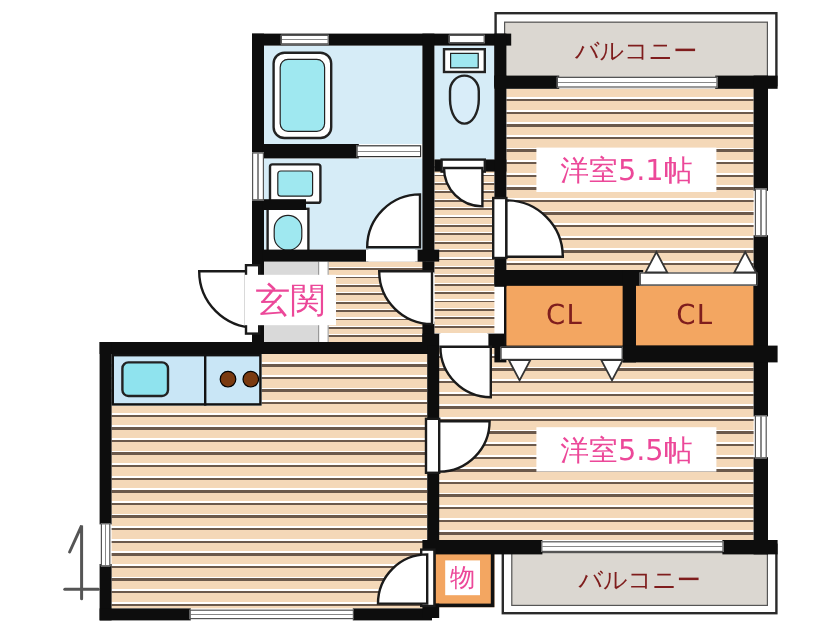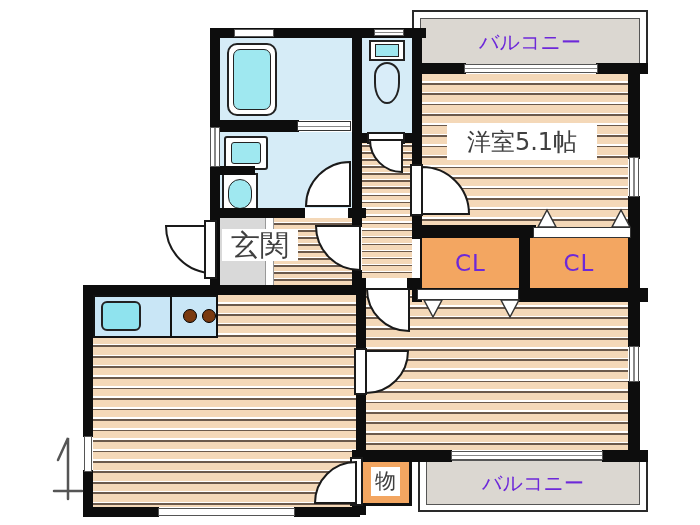--- a/index.html
+++ b/index.html
@@ -9,23 +9,23 @@
   .abs{position:absolute;display:block;}
   .w{position:absolute;background:#0d0d0d;}
   .wood10{background:repeating-linear-gradient(180deg,#f4d8b8 0px,#f4d8b8 7px,#ffffff 7px,#ffffff 8.5px,#6b594b 8.5px,#6b594b 10.5px);}
   .wood7{background:repeating-linear-gradient(180deg,#f4d8b8 0px,#f4d8b8 4.5px,#ffffff 4.5px,#ffffff 5.5px,#6b594b 5.5px,#6b594b 7px);}
   .wet{background:#d6ecf7;}
   .win{position:absolute;background:#ffffff;border:1px solid #555;}
   .win-h{background:#fff linear-gradient(180deg,transparent 42%,#888 42%,#888 58%,transparent 58%);}
   .win-v{background:#fff linear-gradient(90deg,transparent 42%,#888 42%,#888 58%,transparent 58%);}
   .doorstrip{position:absolute;background:#ffffff;border:1px solid #333;}
   .gap{position:absolute;background:#ffffff;}
-  .lbl{position:absolute;background:#ffffff;color:#404040;display:flex;align-items:center;justify-content:center;
+  .lbl{position:absolute;background:#ffffff;color:#ec4899;display:flex;align-items:center;justify-content:center;
        white-space:nowrap;line-height:1;}
-  .lbl-bare{position:absolute;background:transparent;color:#6d28d9;display:flex;align-items:center;justify-content:center;
+  .lbl-bare{position:absolute;background:transparent;color:#7f1d1d;display:flex;align-items:center;justify-content:center;
        white-space:nowrap;line-height:1;}
   .cl-box{position:absolute;background:#f3a661;border:2px solid #111;}
   .frame{position:absolute;background:#ffffff;border:2px solid #2a2a2a;}
   .balc{position:absolute;background:#dbd7d1;border:1.5px solid #555;display:flex;align-items:center;justify-content:center;}
   svg.overlay{position:absolute;left:0;top:0;pointer-events:none;}
 </style>
 </head>
 <body>
 
 <div id="plan">
@@ -152,18 +152,19 @@
       <path d="M538,227 L556,227 L547,210 Z"></path>
       <path d="M612,227 L630,227 L621,210 Z"></path>
     </g>
     <g stroke="#555" stroke-width="2.5" fill="none" stroke-linecap="round">
       <path d="M68,499 L68,438 L58,460"></path>
       <path d="M54,491 L82,491"></path>
     </g>
   </svg>
 
   <div class="lbl" style="left:447px;top:123px;width:150px;height:37px;font-size:24px;">洋室5.1帖</div>
-  <div class="lbl" style="left:222px;top:229px;width:76px;height:32px;font-size:29px;">玄関</div>
+  <div class="lbl" style="left:447px;top:356px;width:150px;height:37px;font-size:24px;">洋室5.5帖</div>
+  <div class="lbl" style="left:204px;top:229px;width:76px;height:42px;font-size:29px;">玄関</div>
   <div class="lbl-bare" style="left:420px;top:236px;width:101px;height:54px;font-size:23px;letter-spacing:1px;">CL</div>
   <div class="lbl-bare" style="left:528px;top:236px;width:102px;height:54px;font-size:23px;letter-spacing:1px;">CL</div>
   <div class="lbl" style="left:371px;top:467px;width:29px;height:29px;font-size:21px;">物</div>
 
 </div>
 
 </body></html>

